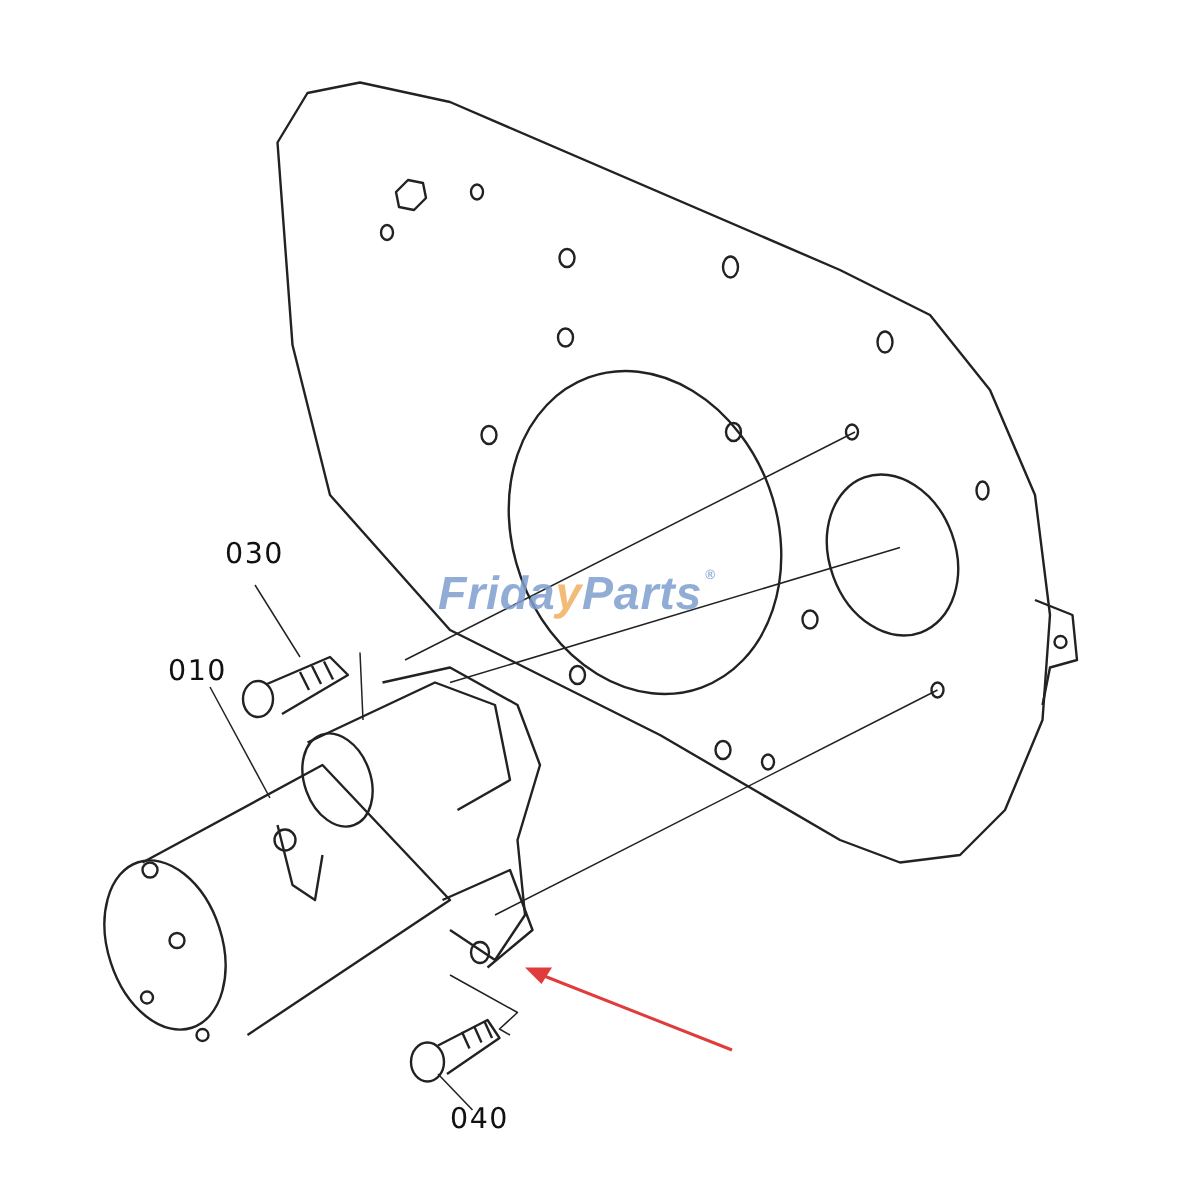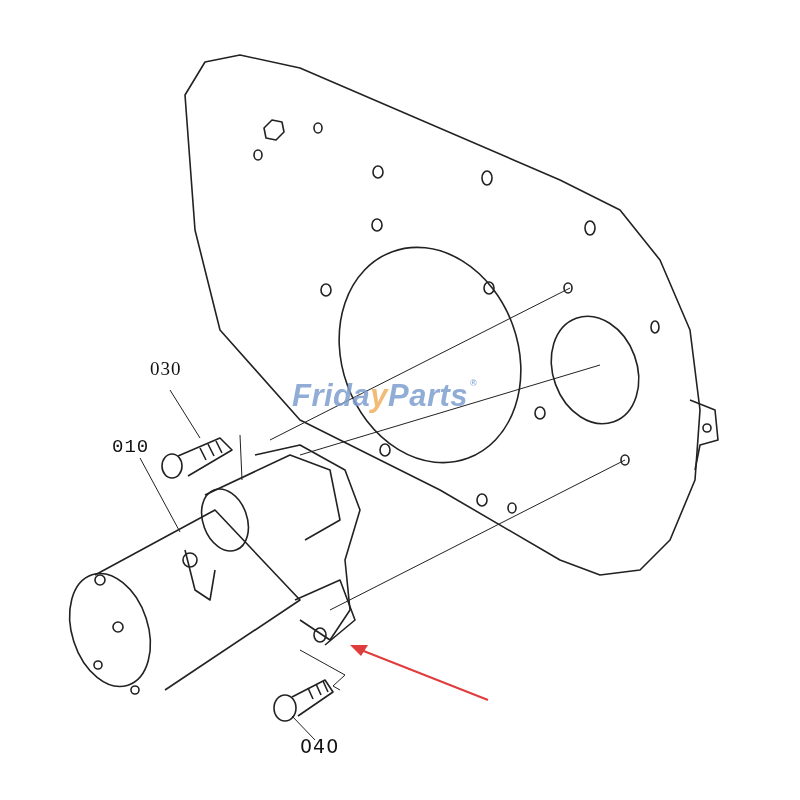--- a/index.html
+++ b/index.html
@@ -87,17 +87,17 @@
       <line x1="292" y1="716" x2="315" y2="740"></line>
     </g>
   </g>
 
   <g>
     <line x1="488" y1="700" x2="356" y2="648" stroke="#e03c3c" stroke-width="2"></line>
     <path d="M350 645 L368 645 L361 656 Z" fill="#e03c3c"></path>
   </g>
 </svg>
 
-<div class="lbl" style="left:150px; top:358px;font-family:Liberation Serif, serif;">030</div>
-<div class="lbl" style="left:112px; top:436px;font-family:Liberation Mono, monospace;">010</div>
+<div class="lbl" style="left:150px; top:358px;">030</div>
+<div class="lbl" style="left:112px; top:436px;">010</div>
 <div class="lbl" style="left:300px; top:735px;">040</div>
 
 <div class="wm"><span>Frida</span><span class="y">y</span><span>Parts</span><span class="reg">®</span></div>
 
 </body></html>

